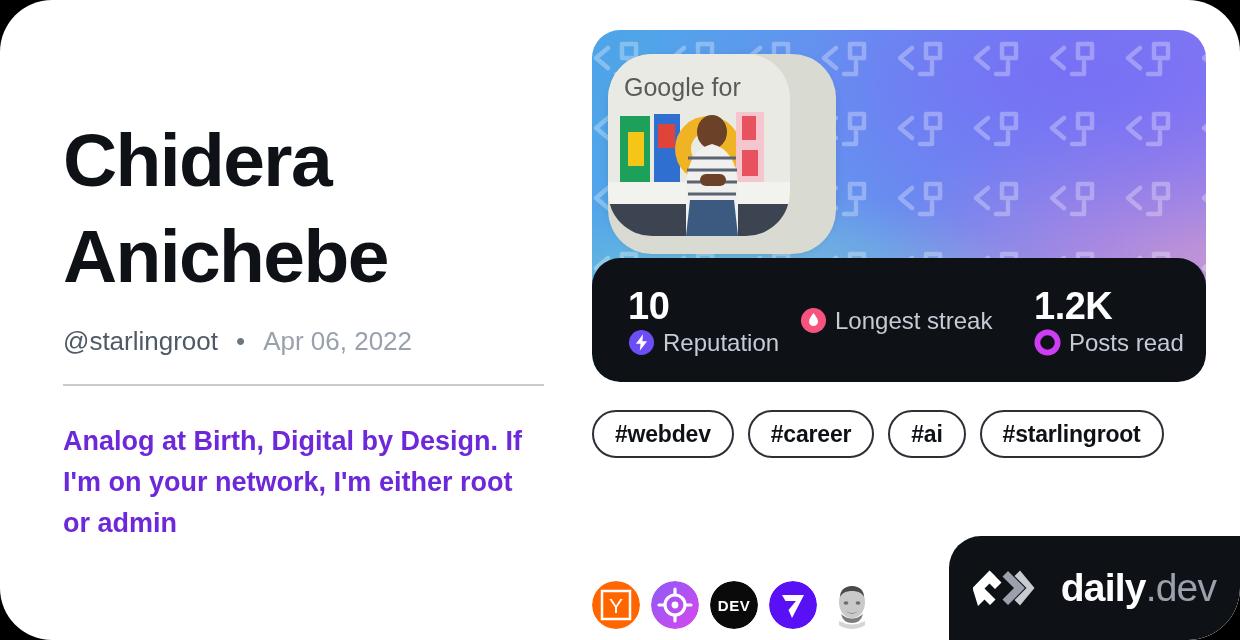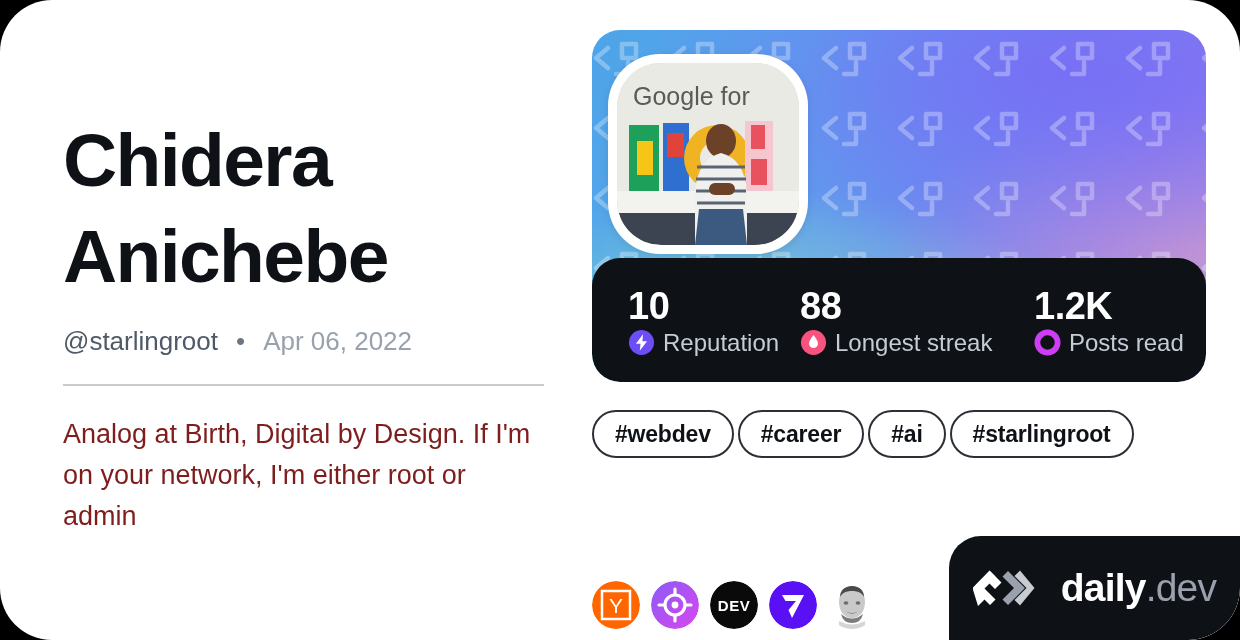--- a/index.html
+++ b/index.html
@@ -53,26 +53,26 @@
   #joined-date { color: #98a1ad; font-weight: 400; }
 
   #divider {
     margin-top: 28px;
     width: 481px;
     height: 2px;
     background: #c8cbd0;
   }
 
   #bio {
-    margin-top: 28px;
+    margin-top: 35px;
     font-size: 27px;
     line-height: 41px;
-    color: #7f1d1d;
+    color: #6d28d9;
     width: 478px;
-    font-weight: 400;
+    font-weight: 700;
   }
 
   
   #right-col {
     position: absolute;
     left: 592px;
     top: 30px;
     width: 614px;
   }
 
@@ -99,25 +99,24 @@
     left: 0; right: 0; bottom: 0;
     height: 130px;
     background: linear-gradient(to bottom, rgba(255,255,255,0) 0%, rgba(255,255,255,0.16) 100%);
   }
 
   
   #avatar {
     position: absolute;
     left: 16px;
     top: 24px;
-    width: 200px;
+    width: 228px;
     height: 200px;
     border-radius: 52px;
     background: #ffffff;
-    padding: 9px;
     box-shadow: 0 2px 8px rgba(0,0,0,0.10);
   }
   #avatar-photo {
     width: 100%; height: 100%;
     border-radius: 44px;
     overflow: hidden;
     position: relative;
     background: #d9dbd2;
   }
 
@@ -161,21 +160,21 @@
   .stat-icon { width: 27px; height: 27px; flex: 0 0 auto; display: block; }
 
   
   #tags {
     position: absolute;
     left: 0;
     top: 380px;
     width: 614px;
     display: flex;
     flex-wrap: wrap;
-    gap: 4px;
+    gap: 14px;
   }
   .tag {
     height: 48px;
     padding: 0 21px;
     border: 2px solid #2b2f36;
     border-radius: 26px;
     display: flex;
     align-items: center;
     font-size: 23px;
     font-weight: 700;
@@ -314,21 +313,20 @@
           <div class="stat-label-row">
             <svg class="stat-icon" viewBox="0 0 28 28">
               <circle cx="14" cy="14" r="13" fill="#6C4DF6"></circle>
               <path d="M15.6 5.4 L8.2 15.2 L13 15.2 L12.2 22.6 L19.8 12.6 L14.9 12.6 Z" fill="#ffffff"></path>
             </svg>
             <span class="stat-label">Reputation</span>
           </div>
         </div>
 
         <div class="stat">
-          <div class="stat-value">88</div>
           <div class="stat-label-row">
             <svg class="stat-icon" viewBox="0 0 28 28">
               <circle cx="14" cy="14" r="13" fill="#F8537F"></circle>
               <path d="M14 6.2 C11.2 10 9.4 12.2 9.4 15.2 a4.6 4.6 0 0 0 9.2 0 C18.6 12.2 16.8 10 14 6.2 Z" fill="#ffffff"></path>
             </svg>
             <span class="stat-label">Longest streak</span>
           </div>
         </div>
 
         <div class="stat">

